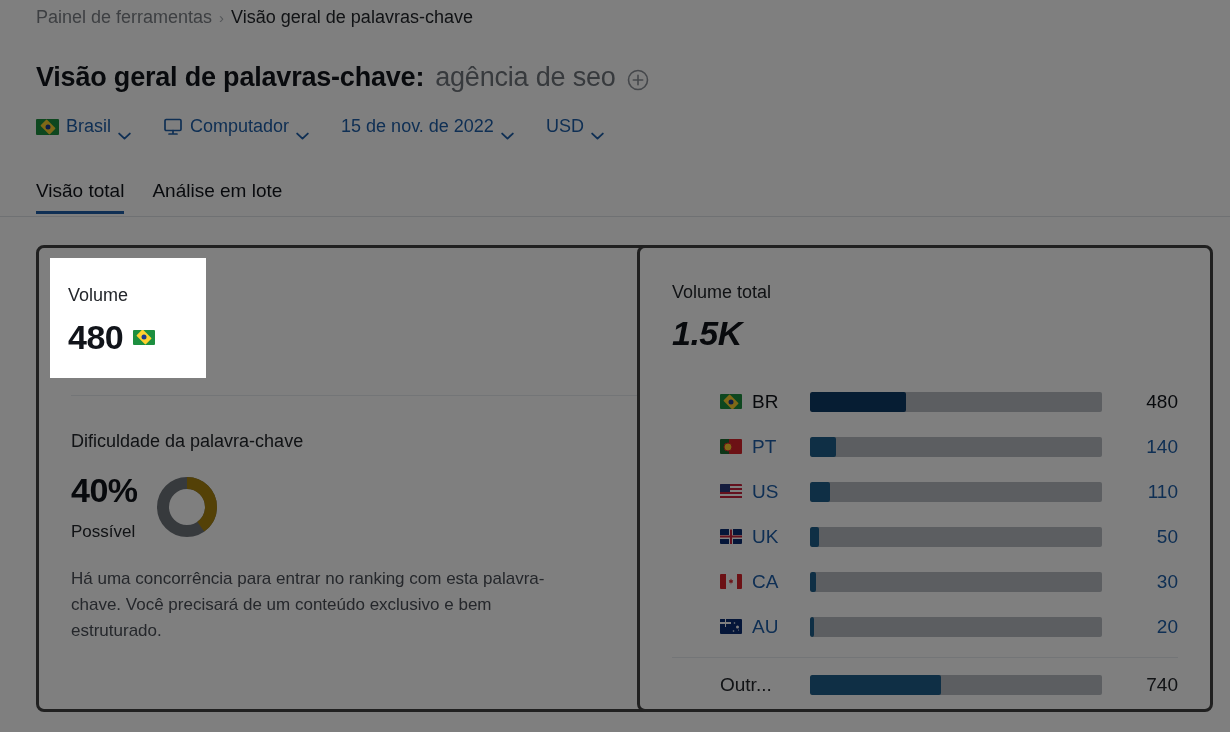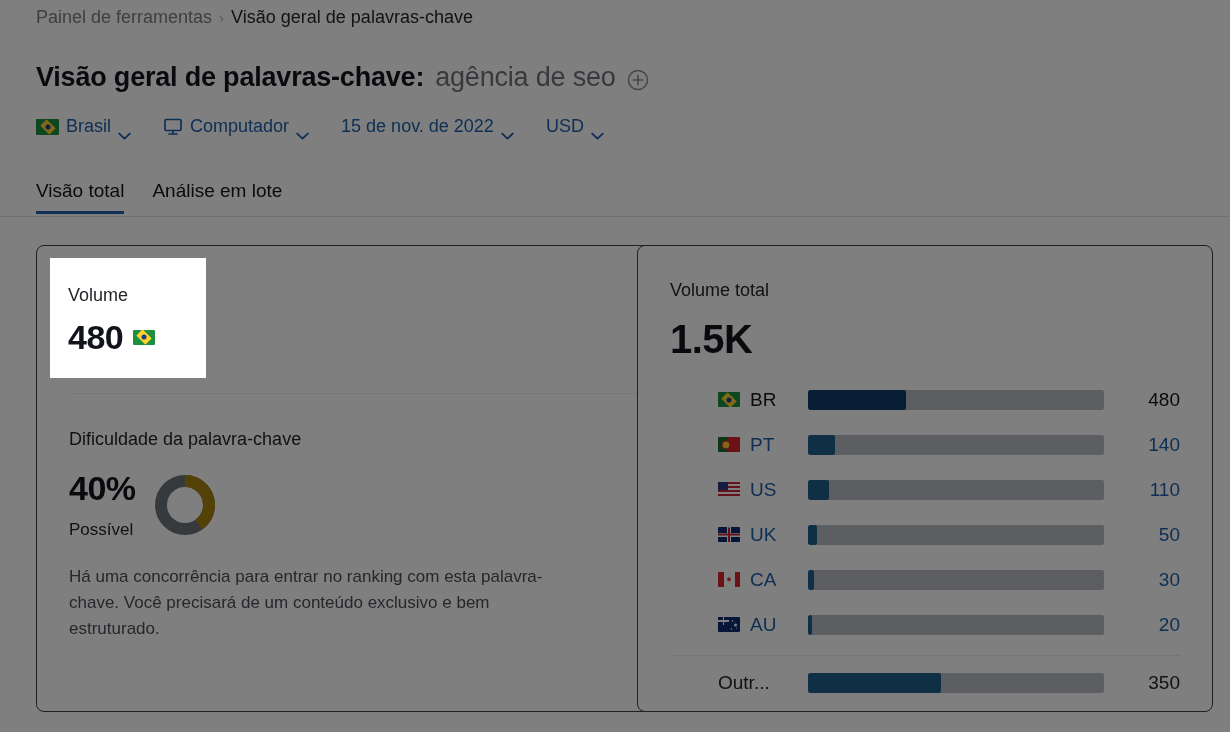--- a/index.html
+++ b/index.html
@@ -281,21 +281,21 @@
     right: 0;
     top: 216px;
     height: 1px;
     background: #dfe2e6;
   }
 
   
   .card {
     position: absolute;
     background: #ffffff;
-    border: 1px solid #404040;
+    border: 3px solid #404040;
     border-radius: 8px;
   }
   #card-left {
     left: 36px;
     top: 245px;
     width: 668px;
     height: 467px;
   }
   #card-right {
     left: 637px;
@@ -380,26 +380,27 @@
   }
 
   
   .right-inner { position: absolute; left: 32px; top: 33px; }
   .total-label {
     font-size: 18px;
     color: #23262b;
     line-height: 22px;
   }
   .total-value {
-    font-size: 40px;
+    font-size: 34px;
     font-weight: bold;
     color: #11141a;
     line-height: 40px;
-    margin-top: 18px;
+    margin-top: 10px;
     letter-spacing: -0.5px;
+    font-style: italic;
   }
 
   .country-list {
     position: absolute;
     left: 32px;
     right: 32px;
     top: 131px;
   }
   .country-row {
     display: flex;
@@ -646,21 +647,21 @@
 
       <div class="list-divider"></div>
 
       <div class="country-row">
         <span class="c-code plain">Outr...</span>
         <span class="c-bar-cell">
           <span class="c-track" style="display:block;">
             <span class="c-fill" style="width:45%;background:#1f5f8b;"></span>
           </span>
         </span>
-        <span class="c-value plain">350</span>
+        <span class="c-value plain">740</span>
       </div>
 
     </div>
   </div>
 
 </div>
 
 <div id="dim"></div>
 
 <div id="spotlight">

